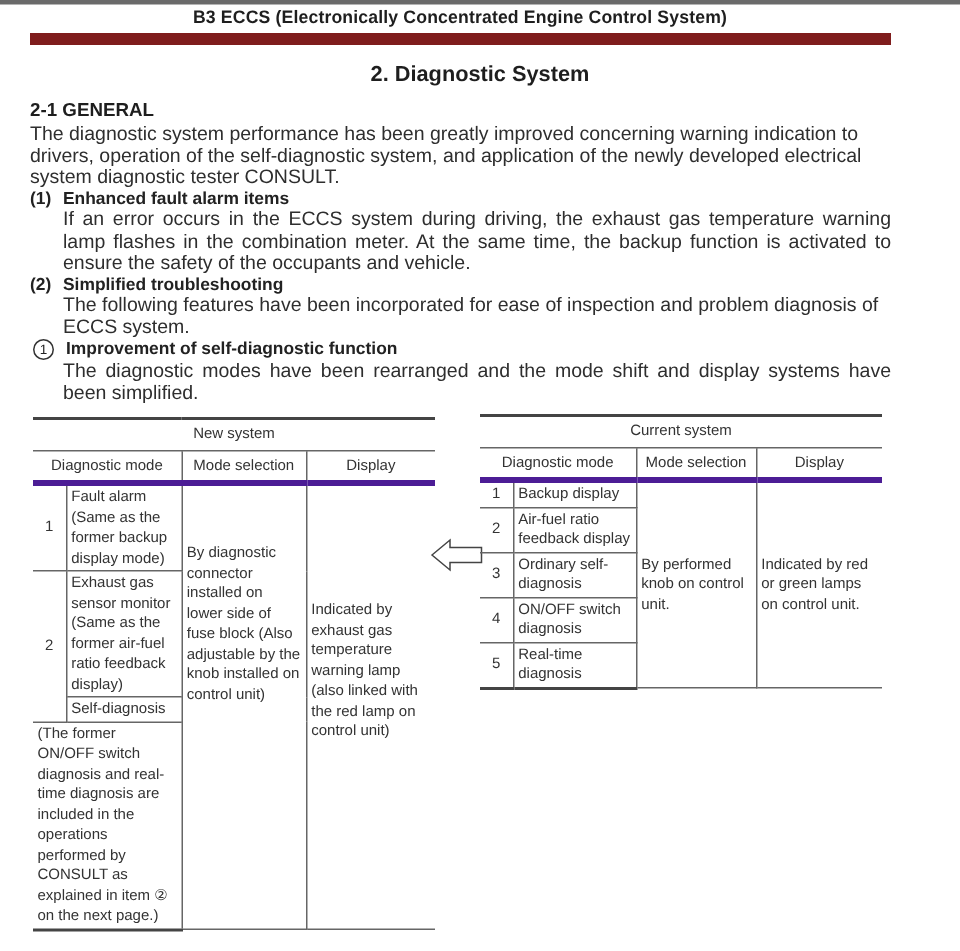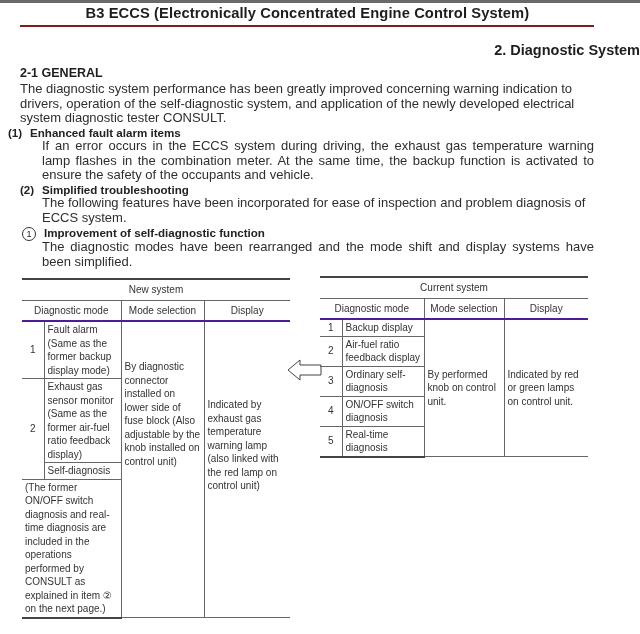--- a/index.html
+++ b/index.html
@@ -1,42 +1,42 @@
 <!DOCTYPE html>
 <html><head>
 <meta charset="utf-8">
 <style>
   html, body { margin:0; padding:0; background:#ffffff; }
   body { width:640px; height:634px; position:relative; overflow:hidden;
          font-family:"Liberation Sans", sans-serif; color:#2a2a2a; }
   .topbar { position:absolute; left:0; top:0; width:640px; height:3px; background:#6a6a6a; }
   .page-header { position:absolute; left:20px; top:4px; width:574px; text-align:center;
-         font-size:15px; font-weight:bold; letter-spacing:0.1px; color:#1e1e1e;
-         padding-bottom:4px; border-bottom:2px solid #7f1d1d; }
+         font-size:12px; font-weight:bold; letter-spacing:0.1px; color:#1e1e1e;
+         padding-bottom:4px; border-bottom:8px solid #7f1d1d; }
   .page-header span { display:inline-block; transform:scaleX(0.98); }
-  .section-title { position:absolute; left:0; width:640px; top:42px; text-align:right;
+  .section-title { position:absolute; left:0; width:640px; top:42px; text-align:center;
          font-size:14.5px; font-weight:bold; color:#1e1e1e; }
   .general { position:absolute; left:20px; top:66px; font-size:12.5px; font-weight:bold; color:#1e1e1e; }
   .para { position:absolute; font-size:13px; line-height:14.5px; color:#2e2e2e; }
   .h-item { position:absolute; font-size:11.6px; font-weight:bold; color:#222; }
   .h-item .num { display:inline-block; width:22px; }
   .p1 { left:20px; top:82px; width:574px; }
-  .h1 { left:8px; top:126px; }
+  .h1 { left:20px; top:126px; }
   .p2 { left:42px; top:139px; width:552px; text-align:justify; }
   .h2 { left:20px; top:183px; }
   .p3 { left:42px; top:196px; width:552px; }
   .h3 { left:22px; top:226px; }
   .p4 { left:42px; top:240px; width:552px; text-align:justify; }
   .circ { display:inline-block; width:12px; height:12px; border:1px solid #333; border-radius:50%;
           font-size:9px; line-height:12px; text-align:center; margin-right:8px; font-weight:normal; }
 
   table.dt { position:absolute; border-collapse:collapse; font-size:10px; line-height:13.5px; color:#333; }
   table.dt td, table.dt th { border:1px solid #666; vertical-align:top; padding:1px 3px; font-weight:normal; }
   table.dt .sys th { border-left:none; border-right:none; border-top:2px solid #444; text-align:center; padding:3px 0; }
-  table.dt .hdr th { text-align:center; padding:3px 2px; border-bottom:2px solid #4c1d95; }
+  table.dt .hdr th { text-align:center; padding:3px 2px; border-bottom:4px solid #4c1d95; }
   table.dt .hdr th:first-child { border-left:none; }
   table.dt .hdr th:last-child { border-right:none; }
   table.dt td.first { border-left:none; }
   table.dt td.last { border-right:none; }
   table.dt tr.bottom td { border-bottom:2px solid #444; }
   .num-cell { text-align:center; vertical-align:middle !important; }
   .mid { vertical-align:middle !important; }
 
   #new-table { left:22px; top:278px; width:268px; }
   #cur-table { left:320px; top:276px; width:268px; }

